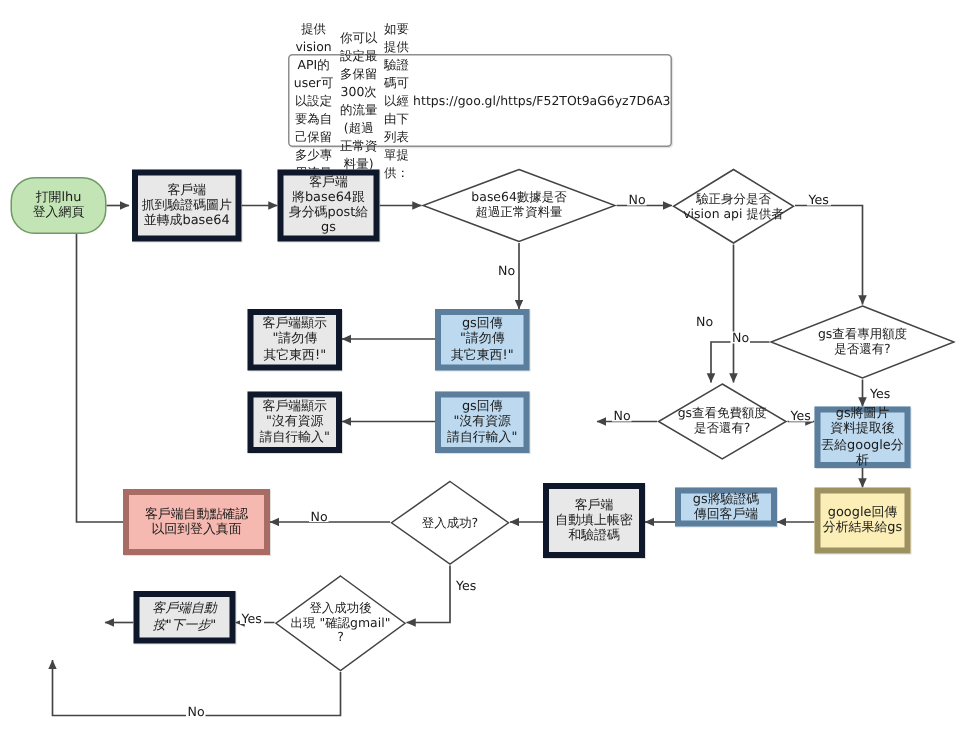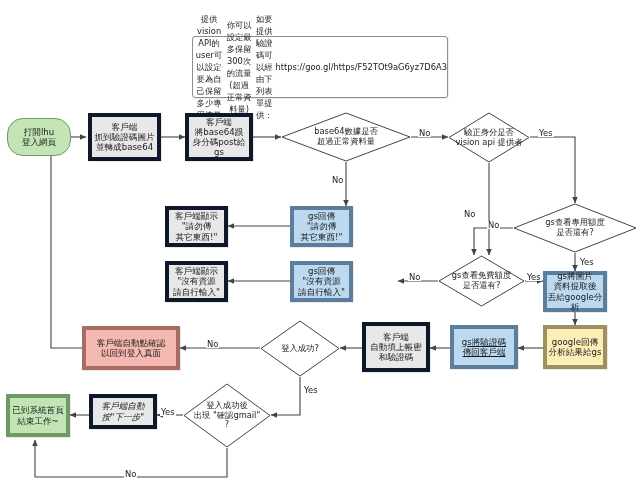--- a/index.html
+++ b/index.html
@@ -179,21 +179,21 @@
 "沒有資源
 請自行輸入"</div>
 
   <div class="node rect yellow" style="left:543px;top:325px;width:64px;height:44px;">google回傳
 分析結果給gs</div>
 
   <div class="node rect blue" style="left:543px;top:271px;width:64px;height:41px;">gs將圖片
 資料提取後
 丟給google分析</div>
 
-  <div class="node rect blue" style="left:450px;top:325px;width:68px;height:44px;text-decoration:underline;">gs將驗證碼
+  <div class="node rect blue" style="left:450px;top:325px;width:68px;height:26px;">gs將驗證碼
 傳回客戶端</div>
 
   <div class="node rect" style="left:362px;top:322px;width:68px;height:50px;">客戶端
 自動填上帳密
 和驗證碼</div>
 
   <div class="dia" style="left:260px;top:320px;width:80px;height:57px;">
     <svg class="shape" viewBox="0 0 80 57" preserveAspectRatio="none">
       <polygon points="40,1 79,28.5 40,56 1,28.5" fill="#ffffff" stroke="#444444" stroke-width="1"></polygon>
     </svg>
@@ -208,22 +208,20 @@
       <polygon points="44,1 87,32.5 44,64 1,32.5" fill="#ffffff" stroke="#444444" stroke-width="1"></polygon>
     </svg>
     <div class="txt">登入成功後
 出現 "確認gmail"
 ?</div>
   </div>
 
   <div class="node rect" style="left:89px;top:394px;width:68px;height:35px;font-style:italic;">客戶端自動
 按"下一步"</div>
 
-  <div class="node rect green" style="left:6px;top:394px;width:64px;height:43px;">已到系統首頁
-結束工作~</div>
 
   <div class="edgelabel" style="left:331px;top:176px;">No</div>
   <div class="edgelabel" style="left:418px;top:129px;">No</div>
   <div class="edgelabel" style="left:538px;top:129px;">Yes</div>
   <div class="edgelabel" style="left:463px;top:210px;">No</div>
   <div class="edgelabel" style="left:487px;top:221px;">No</div>
   <div class="edgelabel" style="left:579px;top:258px;">Yes</div>
   <div class="edgelabel" style="left:526px;top:273px;">Yes</div>
   <div class="edgelabel" style="left:408px;top:273px;">No</div>
   <div class="edgelabel" style="left:206px;top:340px;">No</div>

